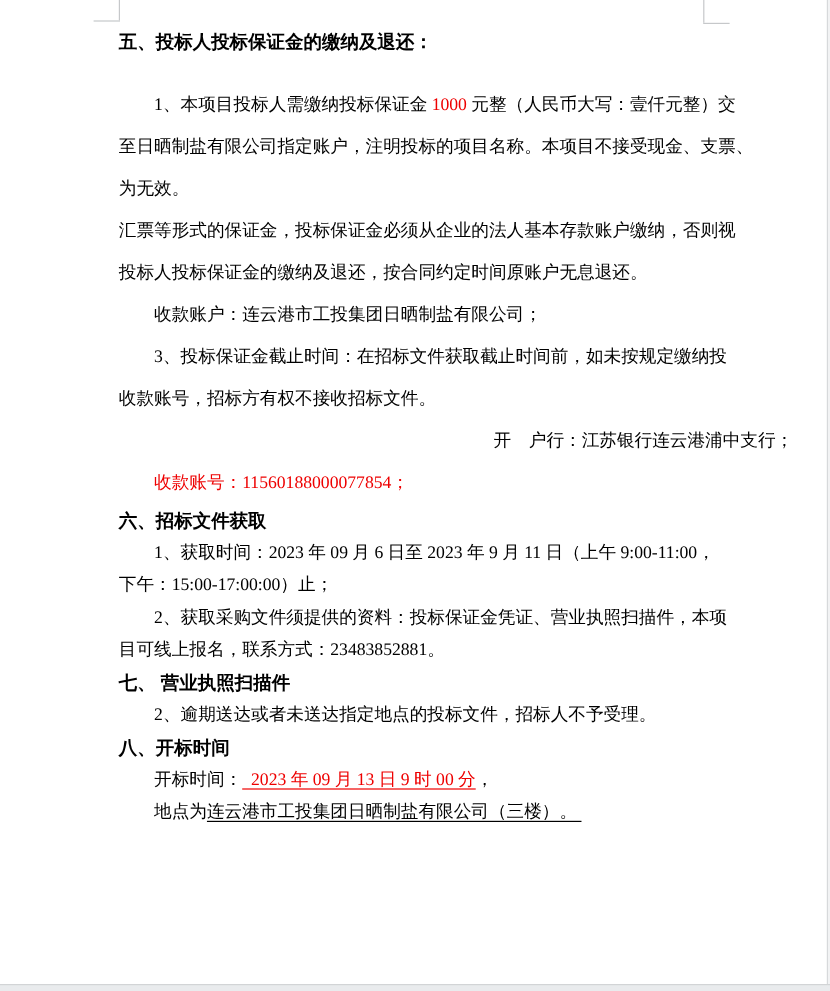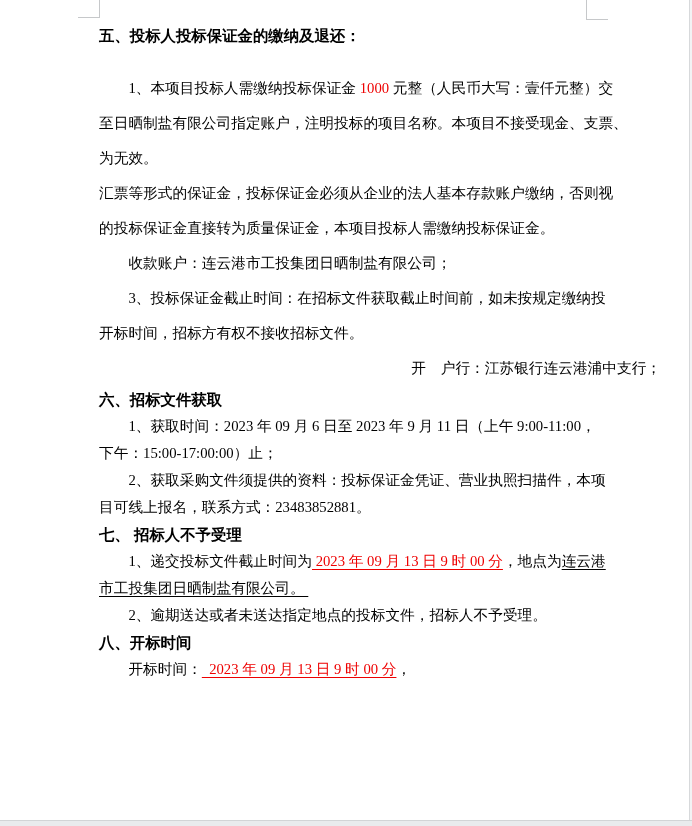--- a/index.html
+++ b/index.html
@@ -42,58 +42,60 @@
         <div class="line"><span class="seg">五、投标人投标保证金的缴纳及退还：</span></div>
       </div>
       <div class="spacer" style="height: 18px;"></div>
       <div class="para body" style="line-height: 35px;">
         <div class="line" style="padding-left: 29.4px;"><span class="seg">1、本项目投标人需缴纳投标保证金 </span><span class="seg red">1000</span><span class="seg"> 元整（人民币大写：壹仟元整）交</span></div>
         <div class="line"><span class="seg">至日晒制盐有限公司指定账户，注明投标的项目名称。本项目不接受现金、支票、</span></div>
         <div class="line"><span class="seg">为无效。</span></div>
         <div class="line"><span class="seg">汇票等形式的保证金，投标保证金必须从企业的法人基本存款账户缴纳，否则视</span></div>
       </div>
       <div class="para body" style="line-height: 35px;">
-        <div class="line"><span class="seg">的投标保证金直接转为质量保证金，本项目投标人需缴纳投标保证金。</span></div>
+        <div class="line"><span class="seg">投标人投标保证金的缴纳及退还，按合同约定时间原账户无息退还。</span></div>
       </div>
       <div class="para body" style="line-height: 35px;">
         <div class="line" style="padding-left: 29.4px;"><span class="seg">收款账户：连云港市工投集团日晒制盐有限公司；</span></div>
       </div>
       <div class="para body" style="line-height: 35px;">
         <div class="line" style="padding-left: 29.4px;"><span class="seg">3、投标保证金截止时间：在招标文件获取截止时间前，如未按规定缴纳投</span></div>
-        <div class="line"><span class="seg">开标时间，招标方有权不接收招标文件。</span></div>
+        <div class="line"><span class="seg">收款账号，招标方有权不接收招标文件。</span></div>
       </div>
       <div class="para body" style="line-height: 35px;">
         <div class="line" style="padding-left: 29.4px; text-align: right;"><span class="seg">开　户行：江苏银行连云港浦中支行；</span></div>
+      </div>
+      <div class="para body" style="line-height: 35px;">
+        <div class="line" style="padding-left: 29.4px;"><span class="seg red">收款账号：11560188000077854；</span></div>
       </div>
       <div class="para heading" style="line-height: 27px;">
         <div class="line"><span class="seg">六、招标文件获取</span></div>
       </div>
       <div class="para body" style="line-height: 27px;">
         <div class="line" style="padding-left: 29.4px;"><span class="seg">1、获取时间：2023 年 09 月 6 日至 2023 年 9 月 11 日（上午 9:00-11:00，</span></div>
         <div class="line"><span class="seg">下午：15:00-17:00:00）止；</span></div>
       </div>
       <div class="para body" style="line-height: 27px;">
         <div class="line" style="padding-left: 29.4px;"><span class="seg">2、获取采购文件须提供的资料：投标保证金凭证、营业执照扫描件，本项</span></div>
         <div class="line"><span class="seg">目可线上报名，联系方式：23483852881。</span></div>
       </div>
       <div class="para heading" style="line-height: 27px;">
-        <div class="line"><span class="seg">七、 招标人不予受理</span></div>
-      </div>
-      <div class="para body" style="line-height: 27px;">
-        <div class="line" style="padding-left: 29.4px;"><span class="seg">1、递交投标文件截止时间为</span><span class="seg red u">&nbsp;2023 年 09 月 13 日 9 时 00 分</span><span class="seg">，地点为</span><span class="seg u">连云港</span></div>
-        <div class="line"><span class="seg u">市工投集团日晒制盐有限公司。&nbsp;</span></div>
+        <div class="line"><span class="seg">七、 营业执照扫描件</span></div>
       </div>
       <div class="para body" style="line-height: 27px;">
         <div class="line" style="padding-left: 29.4px;"><span class="seg">2、逾期送达或者未送达指定地点的投标文件，招标人不予受理。</span></div>
       </div>
       <div class="para heading" style="line-height: 27px;">
         <div class="line"><span class="seg">八、开标时间</span></div>
       </div>
       <div class="para body" style="line-height: 27px;">
         <div class="line" style="padding-left: 29.4px;"><span class="seg">开标时间：</span><span class="seg red u">&nbsp;&nbsp;2023 年 09 月 13 日 9 时 00 分</span><span class="seg">，</span></div>
       </div>
+      <div class="para body" style="line-height: 27px;">
+        <div class="line" style="padding-left: 29.4px;"><span class="seg">地点为</span><span class="seg u">连云港市工投集团日晒制盐有限公司（三楼）。&nbsp;</span></div>
+      </div>
       <div class="spacer" style="height: 12px;"></div>
     </div>
 
   <div class="page-edge-right"></div>
   <div class="right-gutter"></div>
   <div class="bottom-gutter"></div>
 </div>
 
 </body></html>

